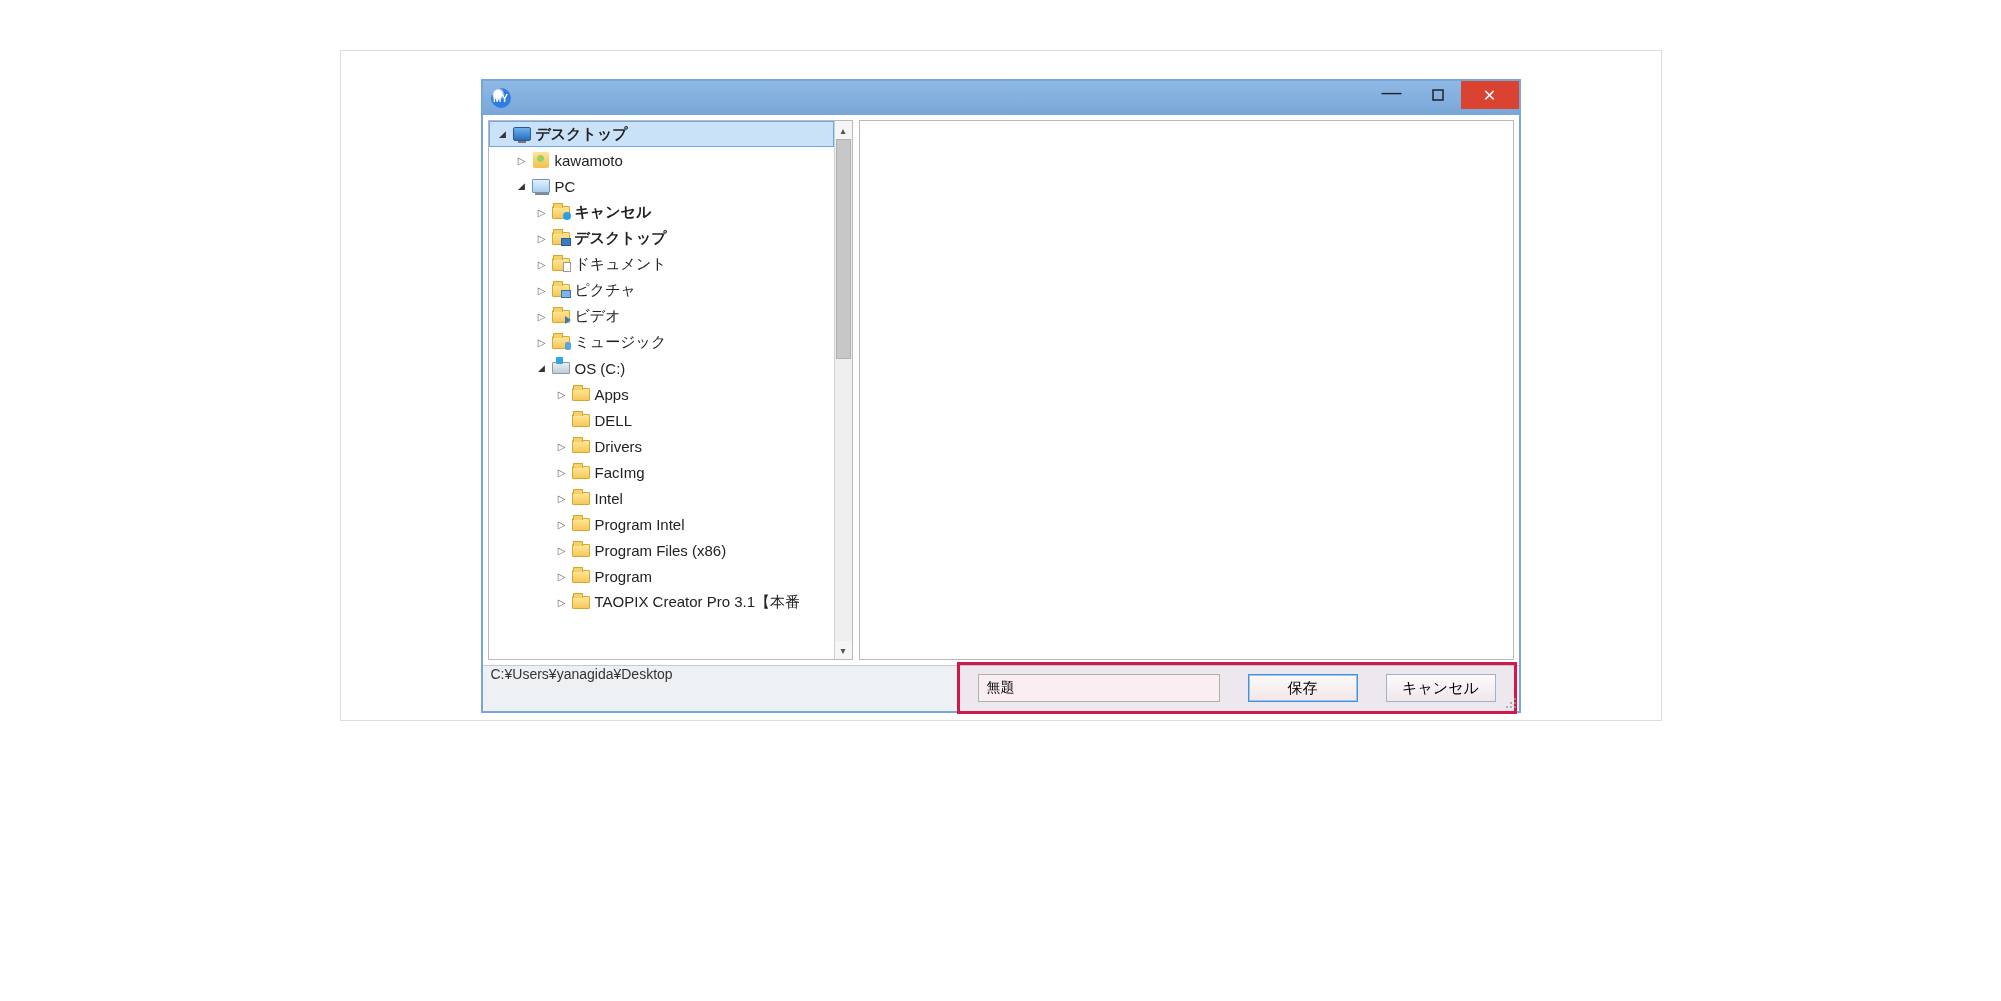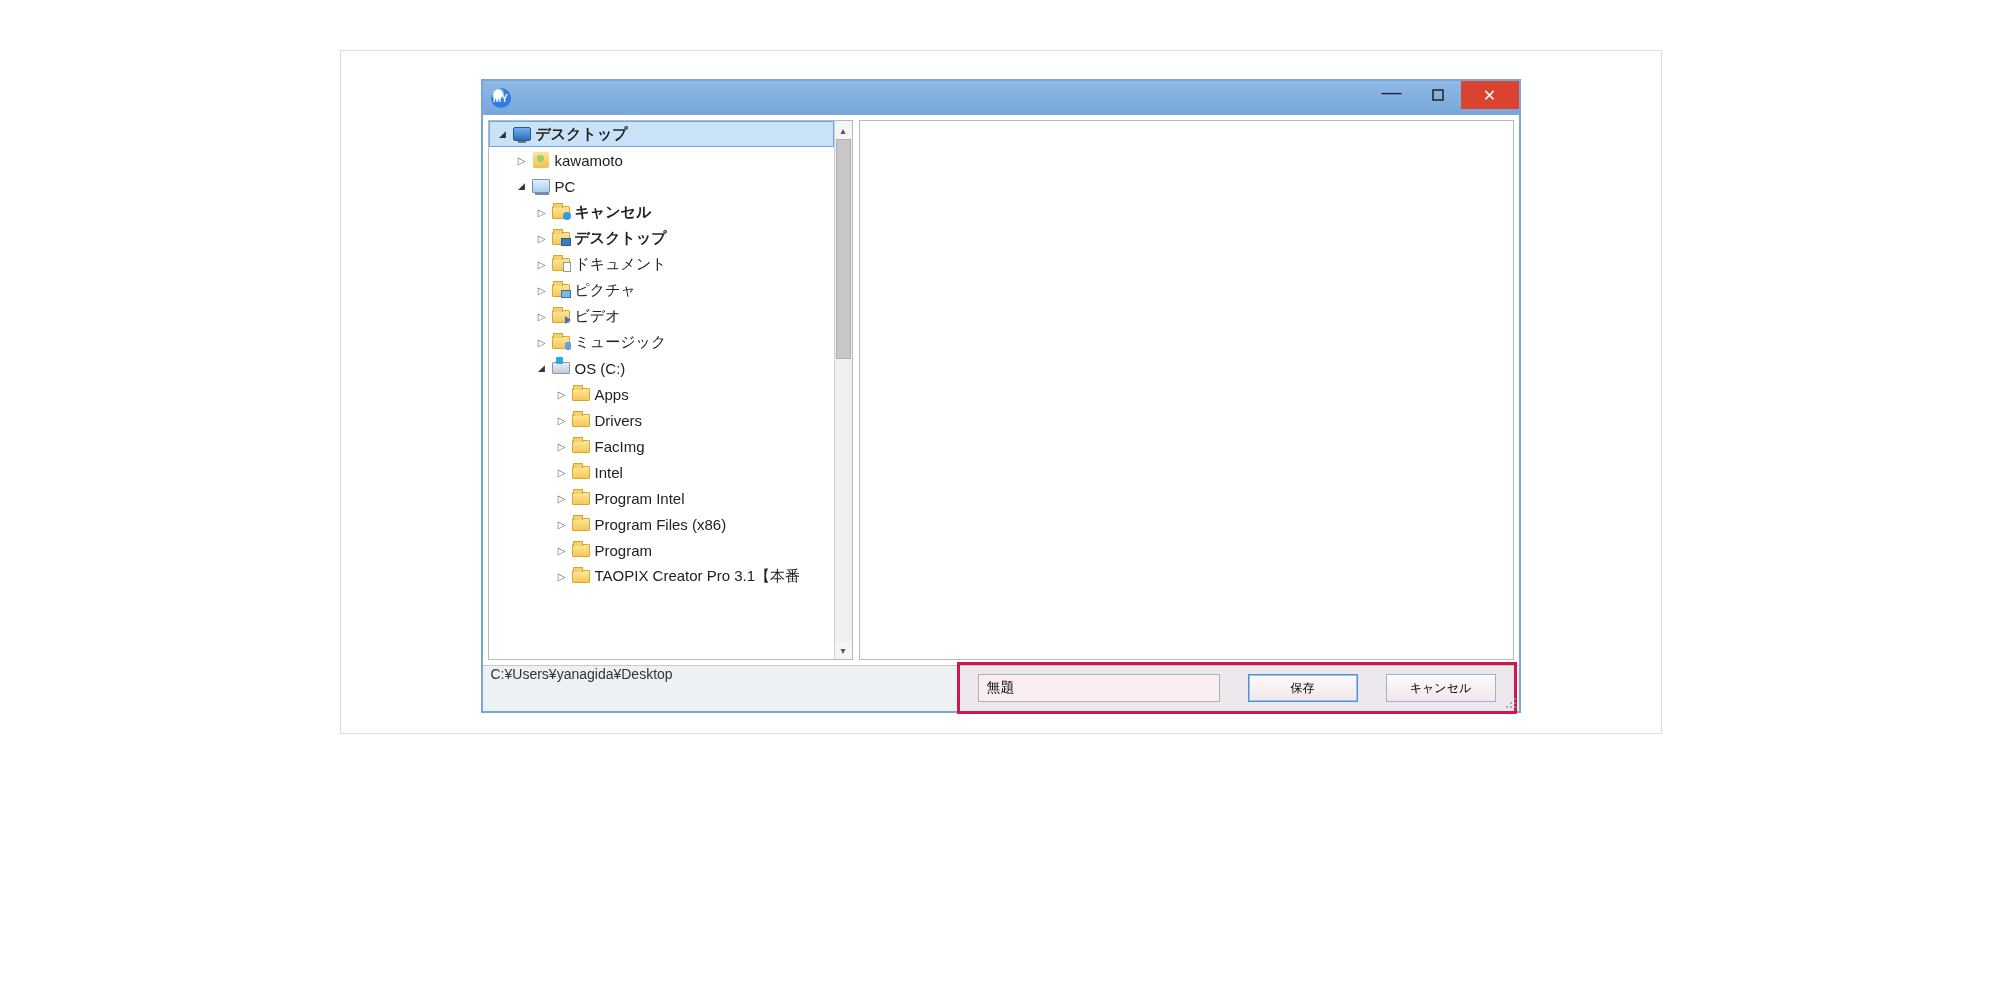--- a/index.html
+++ b/index.html
@@ -8,21 +8,21 @@
       background: #fff;
       display: flex;
       justify-content: center;
       align-items: flex-start;
       min-height: 1001px;
       width: 2001px;
     }
     .outer-frame {
       margin-top: 50px;
       border: 1px solid #ddd;
-      padding: 28px 140px 20px 140px;
+      padding: 28px 140px 7px 140px;
       background: #fff;
     }
     .window {
       width: 1040px;
       border: 2px solid #77a7d8;
       background: #fff;
       box-shadow: 0 0 0 1px #5b8dc8 inset;
     }
     .titlebar {
       height: 34px;
@@ -175,21 +175,21 @@
       border: 1px solid #b0b0b0;
       background: #fbeef0;
       font-size: 14px;
       padding: 0 8px;
       font-family: inherit;
     }
     .dlg-btn {
       height: 28px;
       border: 1px solid #9ab4cc;
       background: linear-gradient(#fdfafa, #f2e6e9);
-      font-size: 12px;
+      font-size: 15px;
       font-family: inherit;
       cursor: pointer;
       padding: 0 8px;
       min-width: 110px;
     }
     .dlg-btn.save {
       border: 1px solid #4a90d9;
       box-shadow: 0 0 0 1px #9cc3ea inset;
     }
     .resize-grip {
@@ -311,20 +311,27 @@
               <span class="node-label">OS (C:)</span>
             </div>
             <div class="tree-row" style="padding-left: 66px;">
               <span class="expander">▷</span>
               <span class="node-icon">
                 <span class="ic-folder"></span>
               </span>
               <span class="node-label">Apps</span>
             </div>
             <div class="tree-row" style="padding-left: 66px;">
+              <span class="expander blank"></span>
+              <span class="node-icon">
+                <span class="ic-folder"></span>
+              </span>
+              <span class="node-label">DELL</span>
+            </div>
+            <div class="tree-row" style="padding-left: 66px;">
               <span class="expander">▷</span>
               <span class="node-icon">
                 <span class="ic-folder"></span>
               </span>
               <span class="node-label">Drivers</span>
             </div>
             <div class="tree-row" style="padding-left: 66px;">
               <span class="expander">▷</span>
               <span class="node-icon">
                 <span class="ic-folder"></span>

